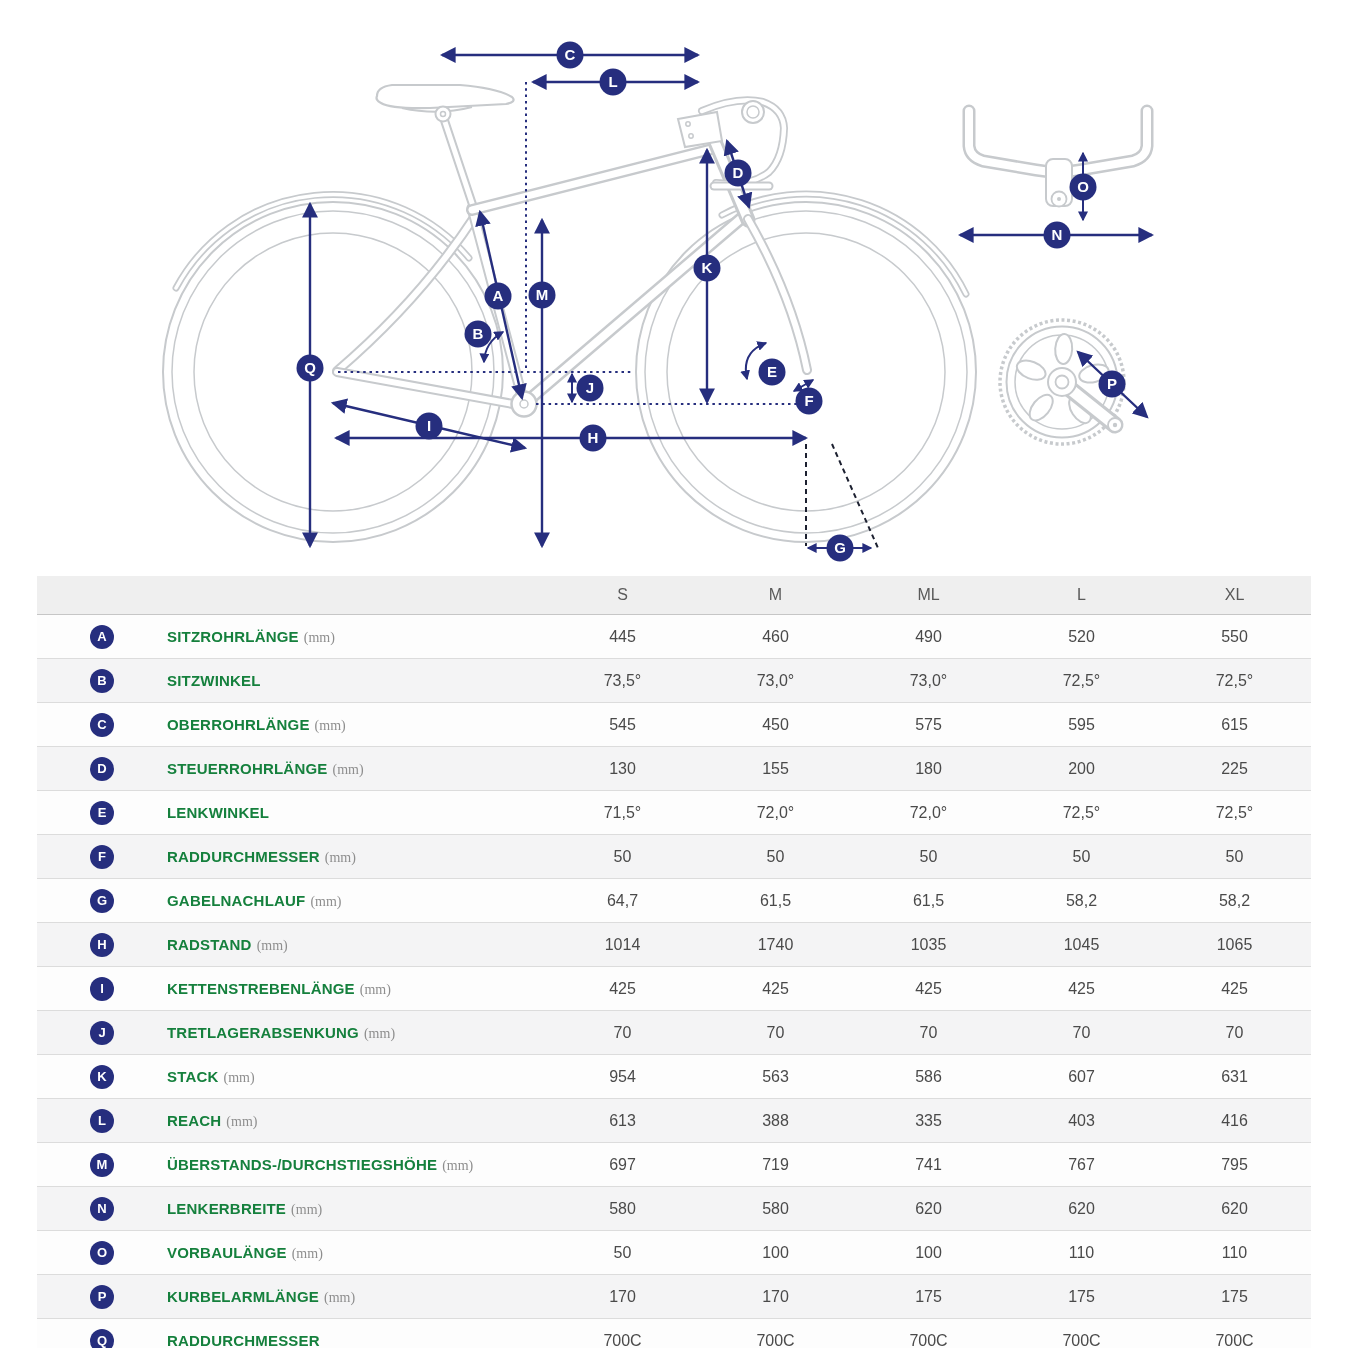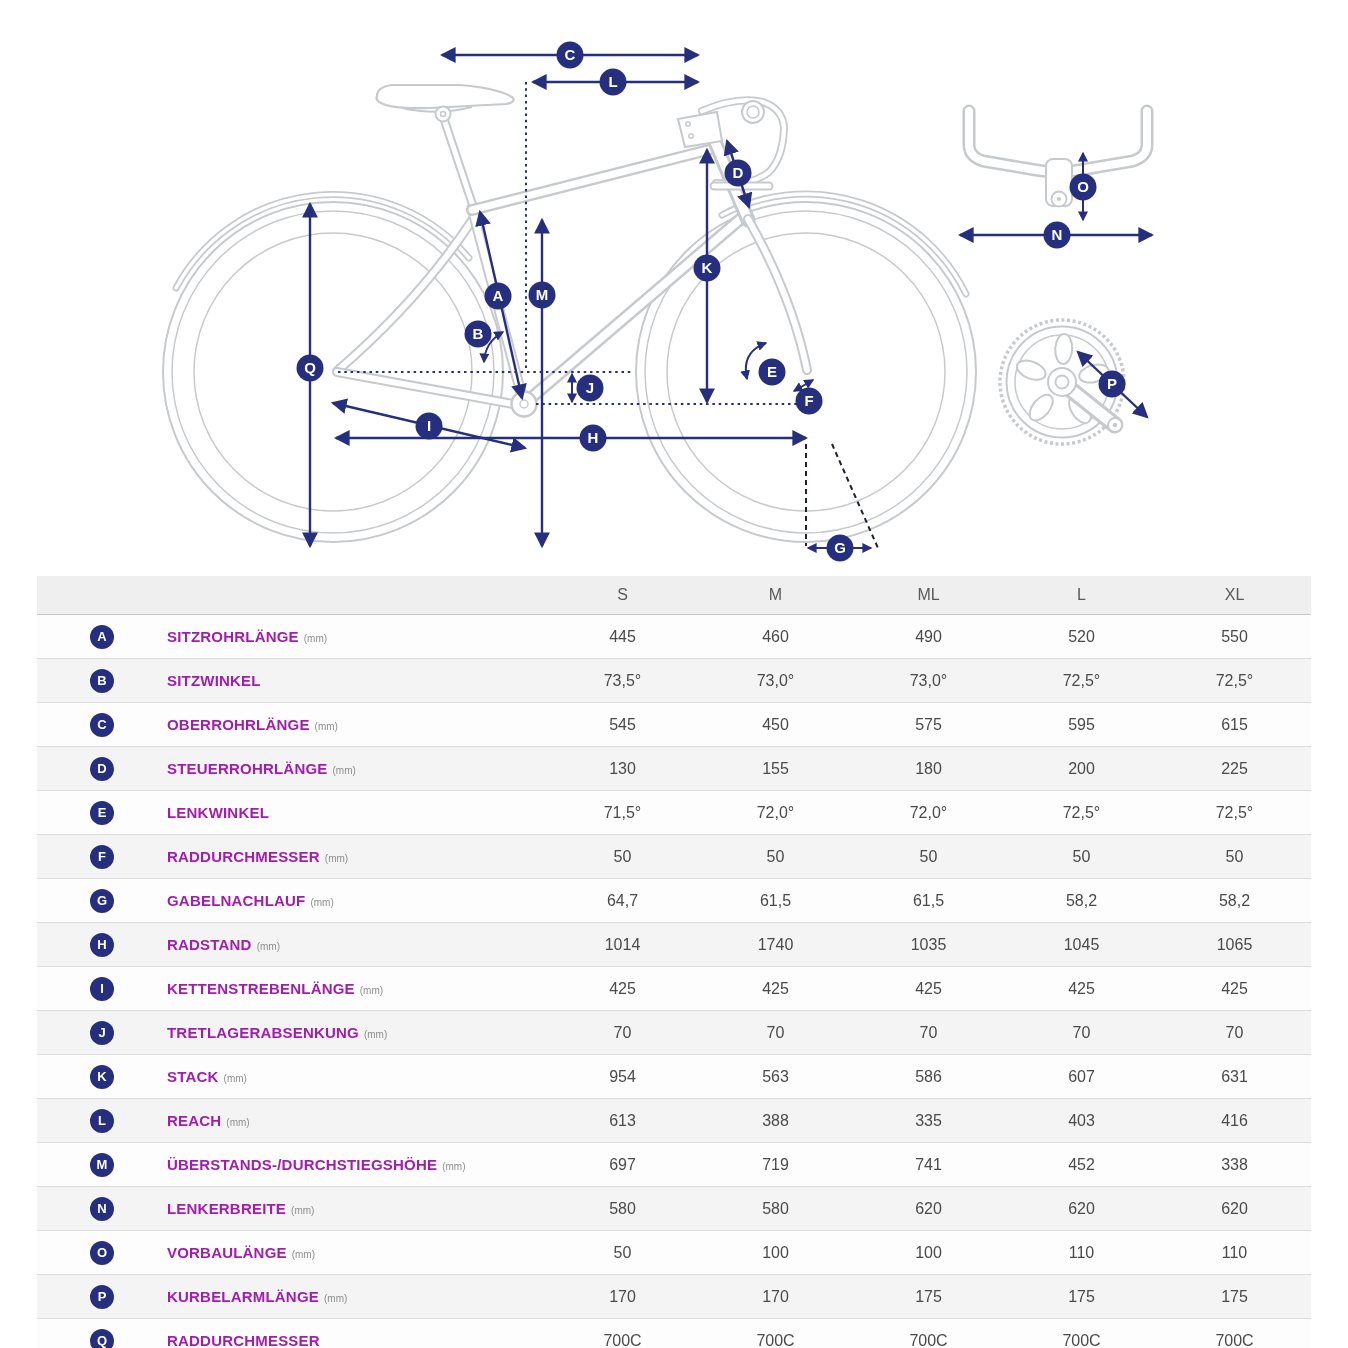--- a/index.html
+++ b/index.html
@@ -27,22 +27,22 @@
   .trow{height:43px;}
   .trow:nth-child(odd){background:#fdfdfd;}
   .trow:nth-child(even){background:#f4f4f5;}
   .trow + .trow{border-top:1px solid #dcdcdc;}
   .cell{overflow:hidden;white-space:nowrap;}
   .size-h{text-align:center;font-size:16px;color:#5a5a5a;}
   .bcell{text-align:center;}
   .badge-t{display:inline-block;width:24px;height:24px;border-radius:50%;background:#262e7e;
            color:#fff;font-size:13px;font-weight:700;line-height:24px;text-align:center;
            vertical-align:middle;}
-  .lbl{font-size:15px;font-weight:700;color:#a21caf;letter-spacing:.2px;}
-  .unit{font-size:10px;color:#8e8e8e;margin-left:5px;}
+  .lbl{font-size:15px;font-weight:700;color:#15803d;letter-spacing:.2px;}
+  .unit{font-size:14px;color:#8e8e8e;margin-left:5px;font-family:Liberation Serif, serif;}
   .vcell{text-align:center;font-size:16px;color:#4a4a4a;}
 </style>
 </head>
 <body>
 
 <div id="page">
 
   <svg id="diagram" width="1348" height="576" viewBox="0 0 1348 576">
     <defs>
       <marker id="ah" viewBox="0 0 10 10" refX="8.6" refY="5" markerWidth="6.6" markerHeight="6.6" orient="auto-start-reverse">
@@ -356,22 +356,22 @@
           <div class="cell vcell">335</div>
           <div class="cell vcell">403</div>
           <div class="cell vcell">416</div>
         </div>
         <div class="trow">
           <div class="cell bcell"><span class="badge-t">M</span></div>
           <div class="cell lcell"><span class="lbl">ÜBERSTANDS-/DURCHSTIEGSHÖHE</span><span class="unit">(mm)</span></div>
           <div class="cell vcell">697</div>
           <div class="cell vcell">719</div>
           <div class="cell vcell">741</div>
-          <div class="cell vcell">452</div>
-          <div class="cell vcell">338</div>
+          <div class="cell vcell">767</div>
+          <div class="cell vcell">795</div>
         </div>
         <div class="trow">
           <div class="cell bcell"><span class="badge-t">N</span></div>
           <div class="cell lcell"><span class="lbl">LENKERBREITE</span><span class="unit">(mm)</span></div>
           <div class="cell vcell">580</div>
           <div class="cell vcell">580</div>
           <div class="cell vcell">620</div>
           <div class="cell vcell">620</div>
           <div class="cell vcell">620</div>
         </div>

